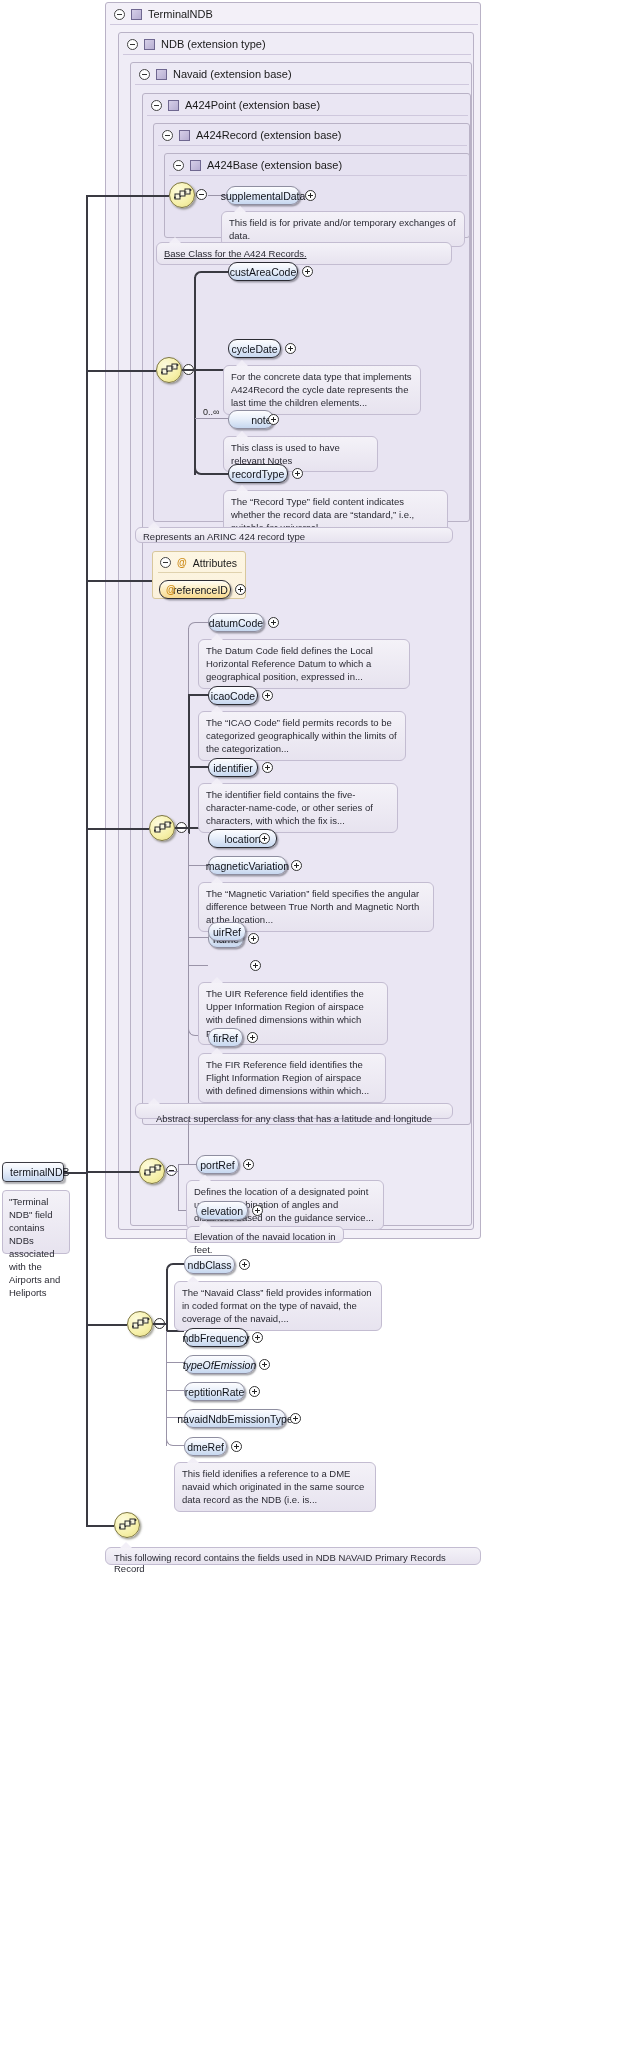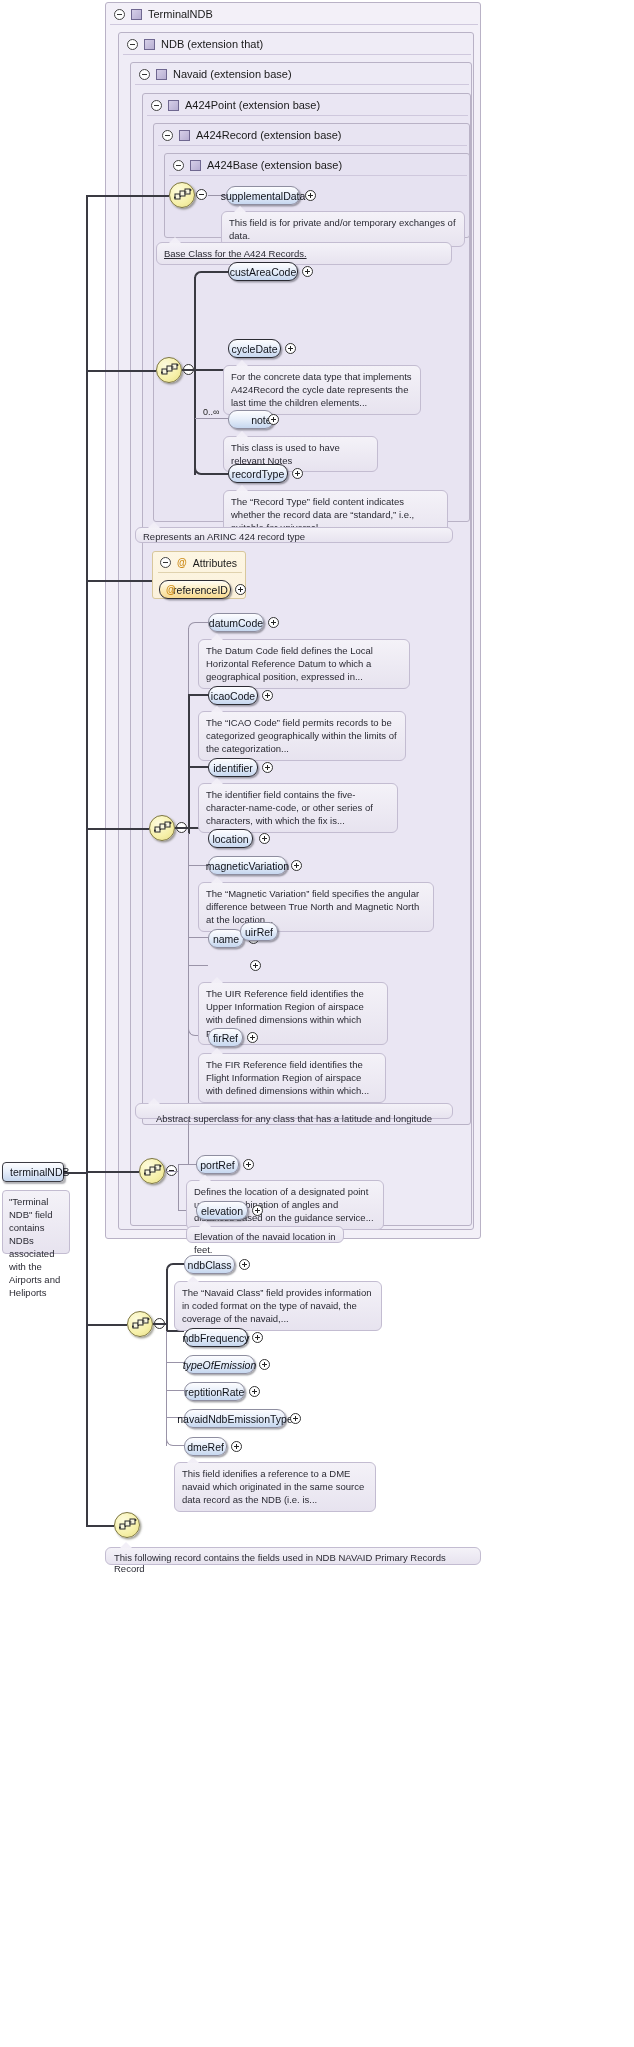--- a/index.html
+++ b/index.html
@@ -262,21 +262,21 @@
       <span class="ctype-sq"></span>
       <span>TerminalNDB</span>
       <span class="sep"></span>
     </div>
   </div>
 
   <div class="group lvl2" style="left:118px; top:32px; width:356px; height:1198px;">
     <div class="group-header" style="width:356px;">
       <span class="toggle"></span>
       <span class="ctype-sq"></span>
-      <span>NDB (extension that)</span>
+      <span>NDB (extension type)</span>
       <span class="sep"></span>
     </div>
   </div>
 
   <div class="group lvl3" style="left:130px; top:62px; width:342px; height:1164px;">
     <div class="group-header" style="width:342px;">
       <span class="toggle"></span>
       <span class="ctype-sq"></span>
       <span>Navaid (extension base)</span>
       <span class="sep"></span>
@@ -458,40 +458,40 @@
 
   <div class="pill" style="left:208px; top:758px; width:50px;">
     <span>identifier</span>
   </div>
   <div class="xplus" style="left:262px; top:762px;"></div>
   <div class="doc" style="left:198px; top:783px; width:200px;">
     <span class="tail"></span>
     <span>The identifier field contains the five-character-name-code, or other series of characters, with which the fix is...</span>
   </div>
 
-  <div class="pill" style="left:208px; top:829px; width:45px;">
+  <div class="pill" style="left:208px; top:829px; width:69px;">
     <span>location</span>
   </div>
   <div class="xplus" style="left:259px; top:833px;"></div>
 
   <div class="pill thin" style="left:208px; top:856px; width:79px;">
     <span>magneticVariation</span>
   </div>
   <div class="xplus" style="left:291px; top:860px;"></div>
   <div class="doc" style="left:198px; top:882px; width:236px;">
     <span class="tail"></span>
     <span>The “Magnetic Variation” field specifies the angular difference between True North and Magnetic North at the location...</span>
   </div>
 
   <div class="pill thin" style="left:208px; top:929px; width:36px;">
     <span>name</span>
   </div>
   <div class="xplus" style="left:248px; top:933px;"></div>
 
-  <div class="pill thin" style="left:208px; top:922px; width:38px;margin-left:32px;">
+  <div class="pill thin" style="left:208px; top:922px; width:38px;">
     <span>uirRef</span>
   </div>
   <div class="xplus" style="left:250px; top:960px;"></div>
   <div class="doc" style="left:198px; top:982px; width:190px;">
     <span class="tail"></span>
     <span>The UIR Reference field identifies the Upper Information Region of airspace with defined dimensions within which Flight...</span>
   </div>
 
   <div class="pill thin" style="left:208px; top:1028px; width:35px;">
     <span>firRef</span>

